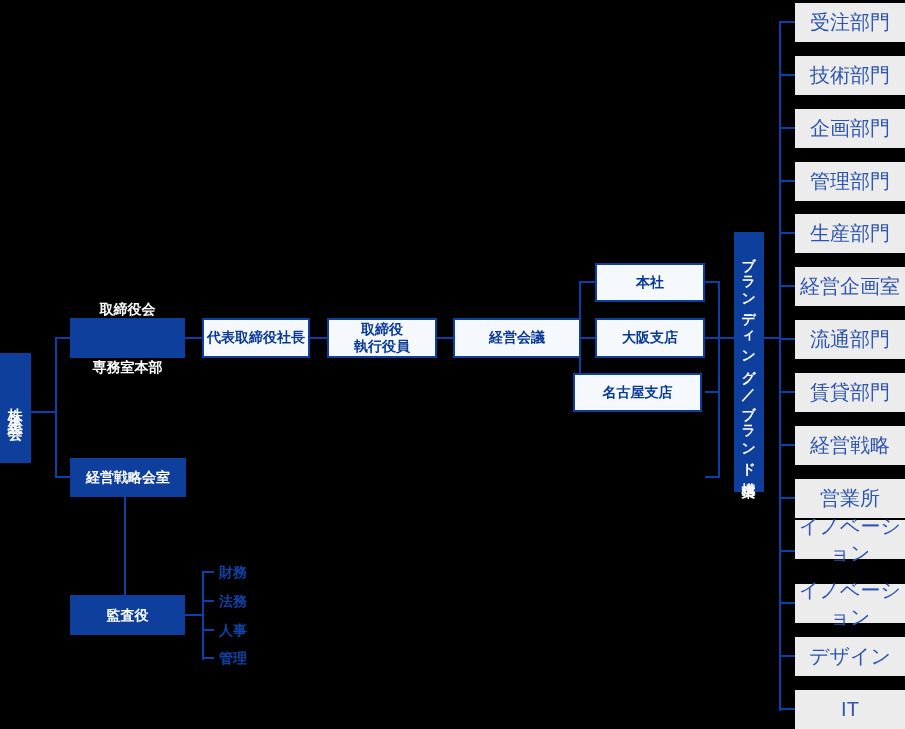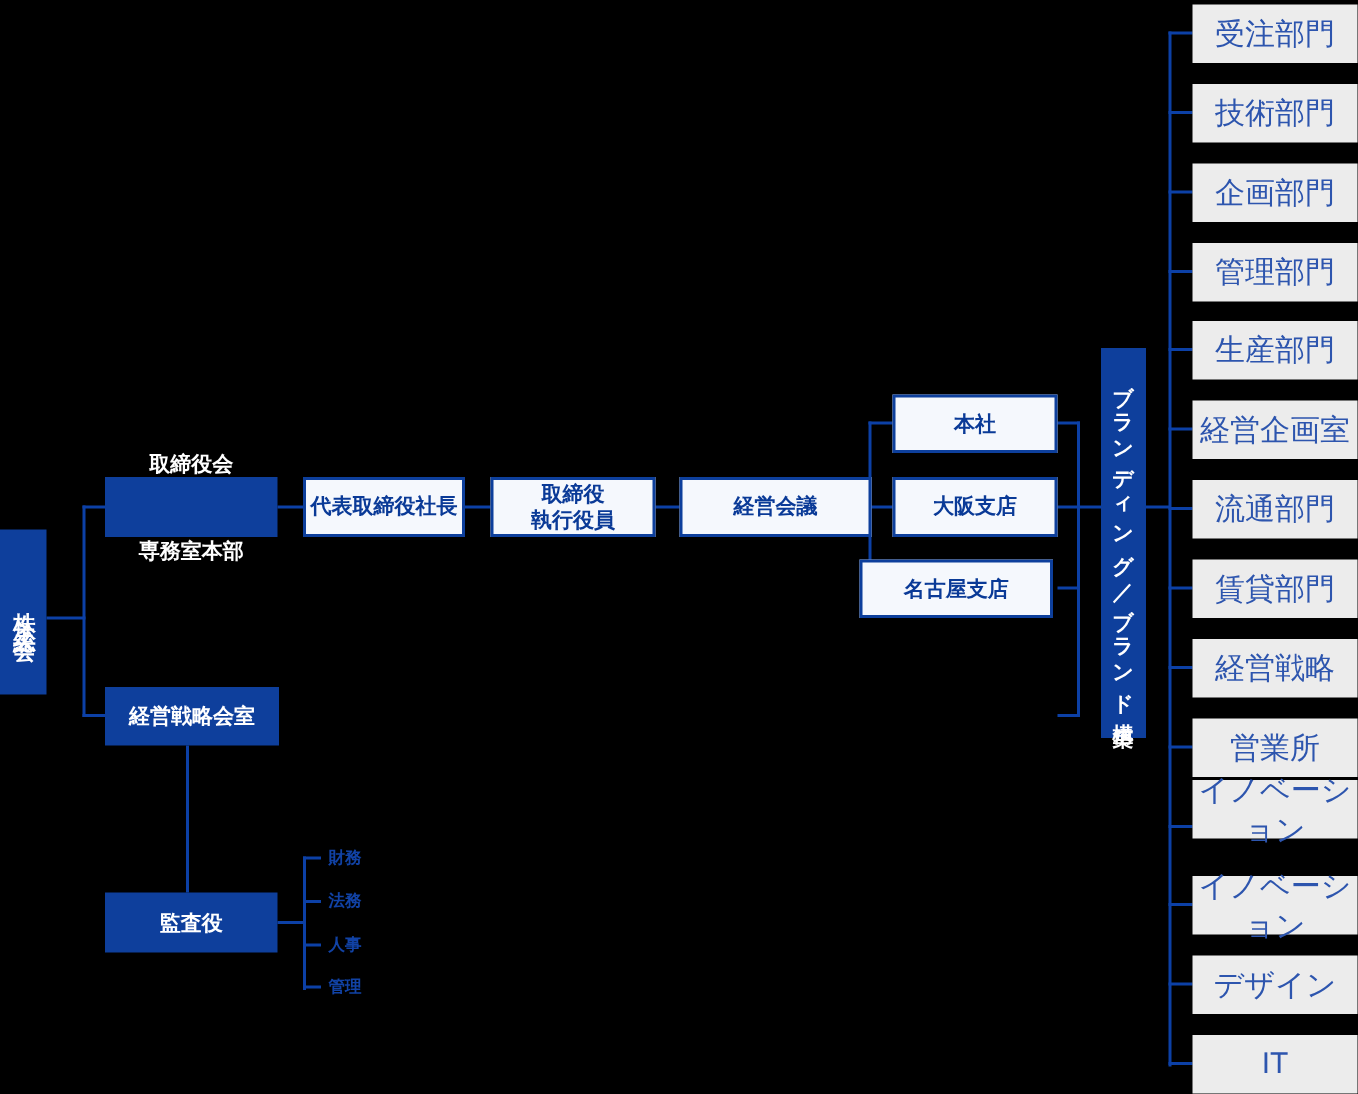--- a/index.html
+++ b/index.html
@@ -21,21 +21,21 @@
          font-weight:bold;font-size:14px;line-height:1.3;}
   .outline{background:var(--outline_box_bg);border:2px solid var(--outline_box_border);
            color:var(--outline_box_text);font-weight:bold;font-size:14px;line-height:1.25;}
   .col{flex-direction:column;}
   .vert{writing-mode:vertical-rl;letter-spacing:6px;font-size:15px;}
   .vert-long{writing-mode:vertical-rl;letter-spacing:3px;font-size:14px;}
   .dept{position:absolute;left:795px;width:110px;height:39px;background:var(--dept_box_bg);
         color:var(--dept_box_text);font-size:20px;display:flex;align-items:center;
         justify-content:center;text-align:center;}
   .childlabel{position:absolute;left:219px;height:20px;line-height:20px;
-        color:var(--aux_label_text);font-weight:bold;font-size:11px;white-space:nowrap;}
+        color:var(--aux_label_text);font-weight:bold;font-size:14px;white-space:nowrap;}
 </style>
 </head>
 <body>
 
 <div class="canvas">
 
   <div class="ln" style="left:31px;top:411px;width:26px;height:2px;"></div>
   <div class="ln" style="left:55px;top:337px;width:2px;height:141px;"></div>
   <div class="ln" style="left:55px;top:337px;width:17px;height:2px;"></div>
   <div class="ln" style="left:55px;top:476px;width:17px;height:2px;"></div>

